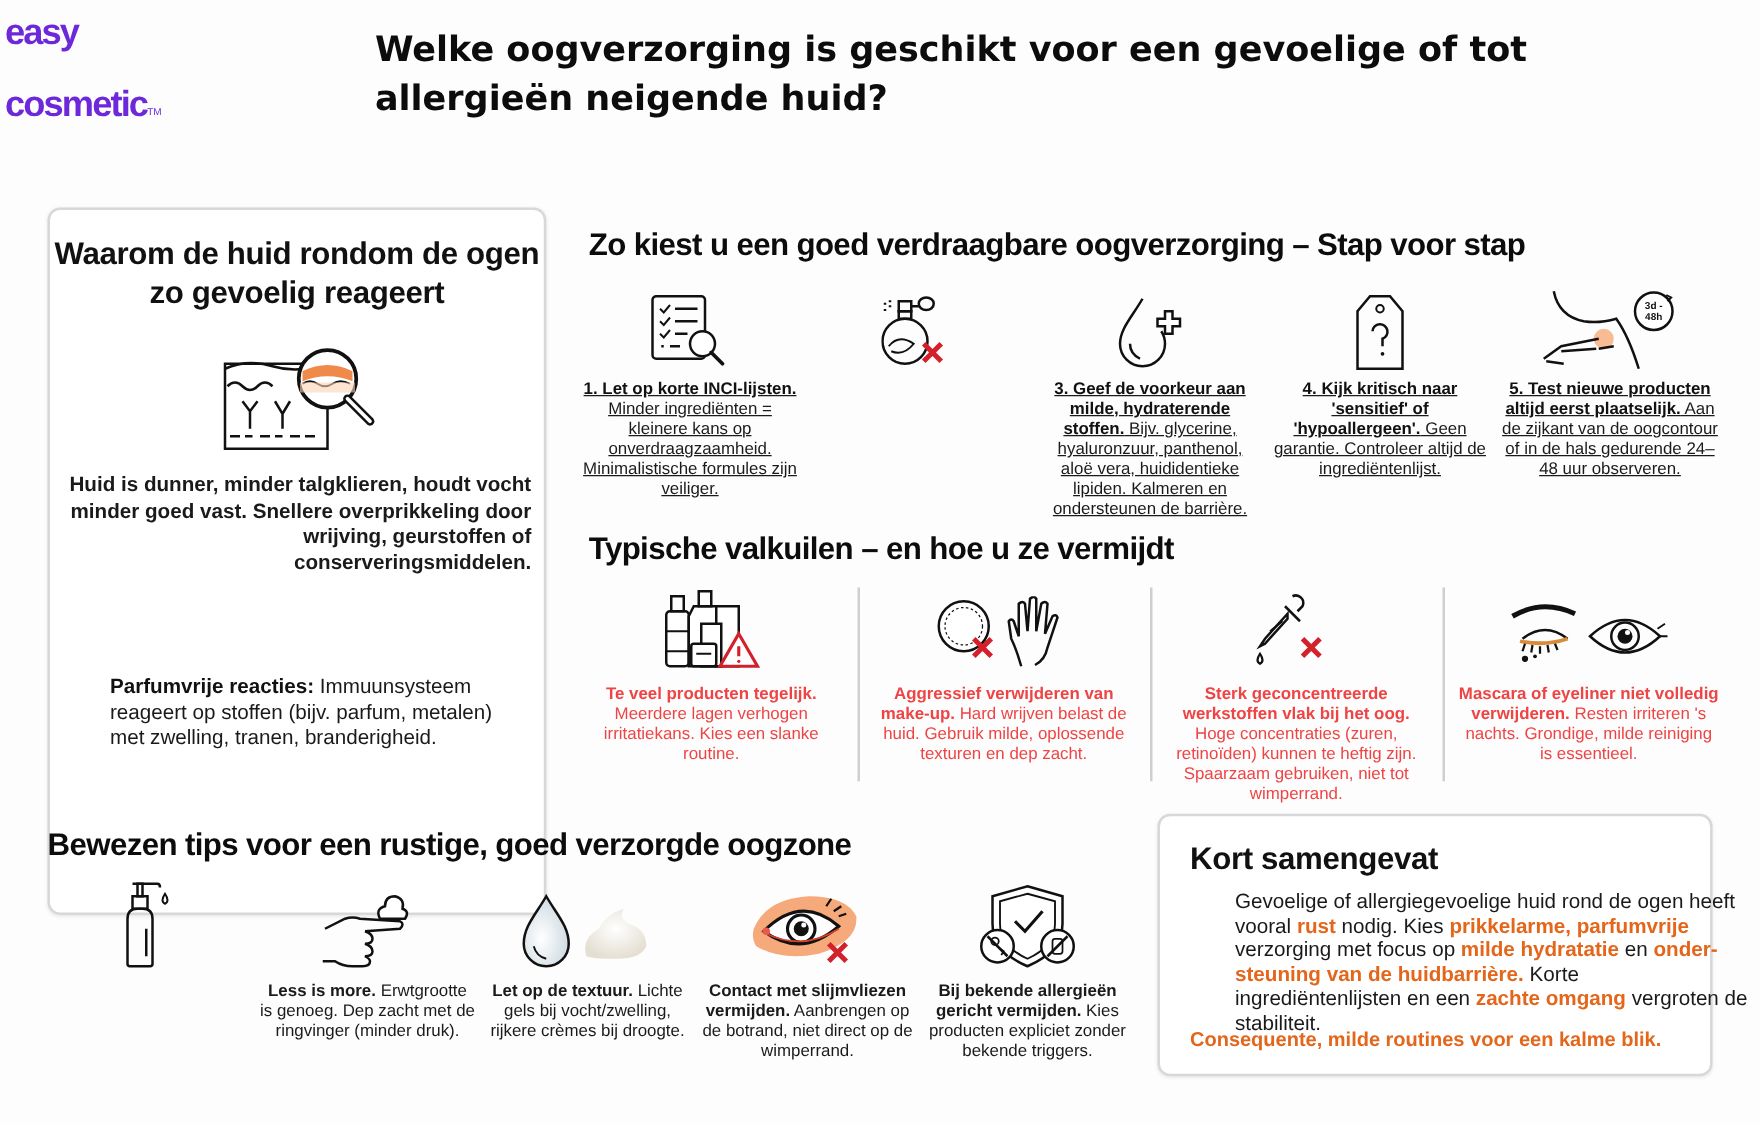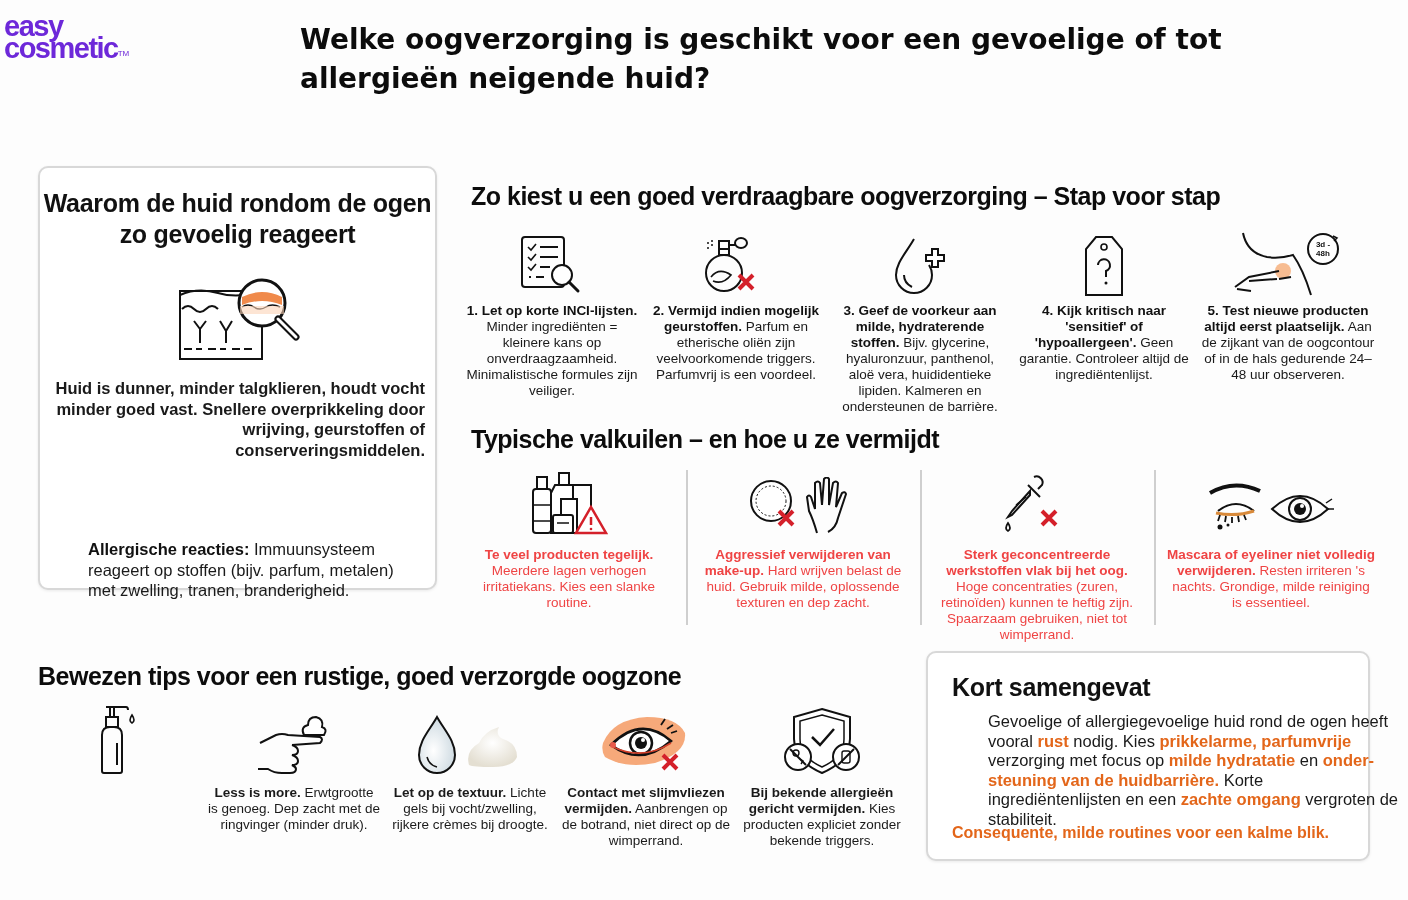--- a/index.html
+++ b/index.html
@@ -1,43 +1,43 @@
 <!DOCTYPE html>
 <html><head>
 <meta charset="utf-8">
 <style>
   * { box-sizing: border-box; margin: 0; padding: 0; }
   html, body { width: 1408px; height: 900px; background: #fdfdfd; overflow: hidden; }
   body { position: relative; font-family: "Liberation Sans", sans-serif; color: #111; }
 
   .logo { position: absolute; left: 4px; top: 15px; line-height: 22px; font-weight: 900; font-size: 29px; letter-spacing: -1.5px; color: #6d28d9; font-family: Liberation Sans, sans-serif; }
   .logo .l1 { display: block; }
-  .logo .l2 { display: block; }
+  .logo .l2 { display: block; margin-top: 36px; }
   .logo .tm { font-size: 8px; letter-spacing: 0; font-weight: normal; vertical-align: top; position: relative; top: 6px; }
 
   .main-title { position: absolute; left: 300px; top: 20px; width: 940px; font-family: "DejaVu Sans", sans-serif; font-weight: bold; font-size: 28px; line-height: 39px; color: #0c0c0c; }
 
   .card { position: absolute; background: #fff; border: 2px solid #d8d8d8; border-radius: 10px; box-shadow: 0 1px 3px rgba(0,0,0,0.08); }
 
-  .left-card { left: 38px; top: 166px; width: 399px; height: 424px; }
+  .left-card { left: 38px; top: 166px; width: 399px; height: 566px; }
   .left-card h2 { text-align: center; font-size: 25px; line-height: 31px; font-weight: bold; margin-top: 20px; letter-spacing: -0.3px; }
   .left-card .illus { position: absolute; left: 138px; top: 105px; width: 125px; height: 90px; }
   .left-card .intro { position: absolute; left: 14px; top: 210px; width: 371px; text-align: right; font-size: 16.5px; line-height: 20.5px; color: #1a1a1a; font-weight: bold; }
   .left-card .bul { position: absolute; left: 48px; width: 320px; font-size: 16.5px; line-height: 20.5px; color: #1a1a1a; }
   .left-card .bul b { font-weight: bold; color: #111; }
   .left-card .b1 { top: 290px; }
   .left-card .b2 { top: 371px; }
   .dot { position: absolute; left: -19px; top: 6px; width: 9px; height: 9px; background: #e8701f; border-radius: 50%; }
 
   .sec-title { position: absolute; font-size: 25px; font-weight: bold; letter-spacing: -0.5px; color: #0c0c0c; }
 
   .steps { position: absolute; left: 460px; top: 225px; width: 920px; display: flex; }
   .step { width: 184px; text-align: center; }
   .step .ic { height: 72px; display: flex; justify-content: center; align-items: flex-end; }
-  .step .tx { margin-top: 6px; font-size: 13.5px; line-height: 16px; color: #1a1a1a; padding: 0 4px; }
+  .step .tx { margin-top: 6px; font-size: 13.5px; line-height: 16px; color: #1a1a1a; padding: 0 4px; text-decoration: underline; }
   .step .tx b { color: #111; }
 
   .pitfalls { position: absolute; left: 452px; top: 470px; width: 940px; display: flex; }
   .pit { width: 234px; text-align: center; position: relative; }
   .pit.sep::before { content: ""; position: absolute; left: 0; top: 0; height: 155px; width: 2px; background: #cfcfcf; }
   .pit .ic { height: 65px; display: flex; justify-content: center; align-items: flex-end; }
   .pit .tx { margin-top: 12px; font-size: 13.5px; line-height: 16px; color: #ef4444; padding: 0 12px; }
 
   .tips { position: absolute; left: 30px; top: 700px; width: 880px; display: flex; }
   .tip { width: 176px; text-align: center; }
@@ -69,21 +69,21 @@
     <path d="M6 76 h8 m4 0 h6 m6 0 h8 m4 0 h6 m6 0 h8 m4 0 h8" stroke="#111" stroke-width="2"></path>
     <circle cx="84" cy="30" r="23" fill="#fff" stroke="#111" stroke-width="3"></circle>
     <path d="M64 24 Q84 14 104 24 L104 32 Q84 24 64 32 Z" fill="#f08a4b"></path>
     <path d="M64 34 q6 -4 12 0 q6 4 12 0 q6 -4 14 0" fill="none" stroke="#111" stroke-width="1.5"></path>
     <rect x="62" y="33" width="44" height="8" fill="#fbd3b8" opacity="0.6"></rect>
     <line x1="100" y1="46" x2="118" y2="64" stroke="#111" stroke-width="7" stroke-linecap="round"></line>
     <line x1="100" y1="46" x2="118" y2="64" stroke="#fff" stroke-width="3" stroke-linecap="round"></line>
   </svg>
   <p class="intro">Huid is dunner, minder talgklieren, houdt vocht minder goed vast. Snellere overprikkeling door wrijving, geurstoffen of conserveringsmiddelen.</p>
   <div class="bul b2">
-    <b>Allergische reacties:</b><span> Immuunsysteem reageert op stoffen (bijv. parfum, metalen) met zwelling, tranen, branderigheid.</span>
+    <b>Parfumvrije reacties:</b><span> Immuunsysteem reageert op stoffen (bijv. parfum, metalen) met zwelling, tranen, branderigheid.</span>
   </div>
 </div>
 
 <h2 class="sec-title" style="left:471px; top:182px;">Zo kiest u een goed verdraagbare oogverzorging – Stap voor stap</h2>
 <div class="steps">
   <div class="step">
     <div class="ic">
       <svg width="64" height="62" viewBox="0 0 64 62">
         <rect x="2" y="2" width="42" height="50" rx="3" fill="none" stroke="#111" stroke-width="2"></rect>
         <path d="M8 12 l3 3 l5 -6 M8 22 l3 3 l5 -6 M8 32 l3 3 l5 -6" fill="none" stroke="#111" stroke-width="1.6"></path>
@@ -100,21 +100,20 @@
         <path d="M2 8 h2 M6 6 h2 M6 10 h2 M2 13 h2" stroke="#111" stroke-width="1.5"></path>
         <rect x="14" y="6" width="10" height="8" fill="none" stroke="#111" stroke-width="2"></rect>
         <ellipse cx="36" cy="8" rx="6" ry="5" fill="none" stroke="#111" stroke-width="2"></ellipse>
         <path d="M24 10 h6" stroke="#111" stroke-width="2"></path>
         <rect x="14" y="14" width="10" height="6" fill="none" stroke="#111" stroke-width="2"></rect>
         <circle cx="19" cy="38" r="18" fill="none" stroke="#111" stroke-width="2"></circle>
         <path d="M6 42 q8 -10 20 -2 q-8 10 -18 6" fill="none" stroke="#111" stroke-width="1.6"></path>
         <path d="M34 40 l14 14 M48 40 l-14 14" stroke="#d4202a" stroke-width="4"></path>
       </svg>
     </div>
-    <p class="tx"><b>2. Vermijd indien mogelijk geurstoffen.</b><span> Parfum en etherische oliën zijn veelvoorkomende triggers. Parfumvrij is een voordeel.</span></p>
   </div>
   <div class="step">
     <div class="ic">
       <svg width="56" height="60" viewBox="0 0 56 60">
         <path d="M22 2 C14 16 4 26 4 38 a18 18 0 0 0 36 0 c0 -4 -1 -7 -3 -10" fill="none" stroke="#111" stroke-width="2"></path>
         <path d="M12 38 q0 8 8 12" fill="none" stroke="#111" stroke-width="2"></path>
         <path d="M34 18 h6 v-6 h6 v6 h6 v6 h-6 v6 h-6 v-6 h-6 z" fill="#fff" stroke="#111" stroke-width="2"></path>
       </svg>
     </div>
     <p class="tx"><b>3. Geef de voorkeur aan milde, hydraterende stoffen.</b><span> Bijv. glycerine, hyaluronzuur, panthenol, aloë vera, huididentieke lipiden. Kalmeren en ondersteunen de barrière.</span></p>

